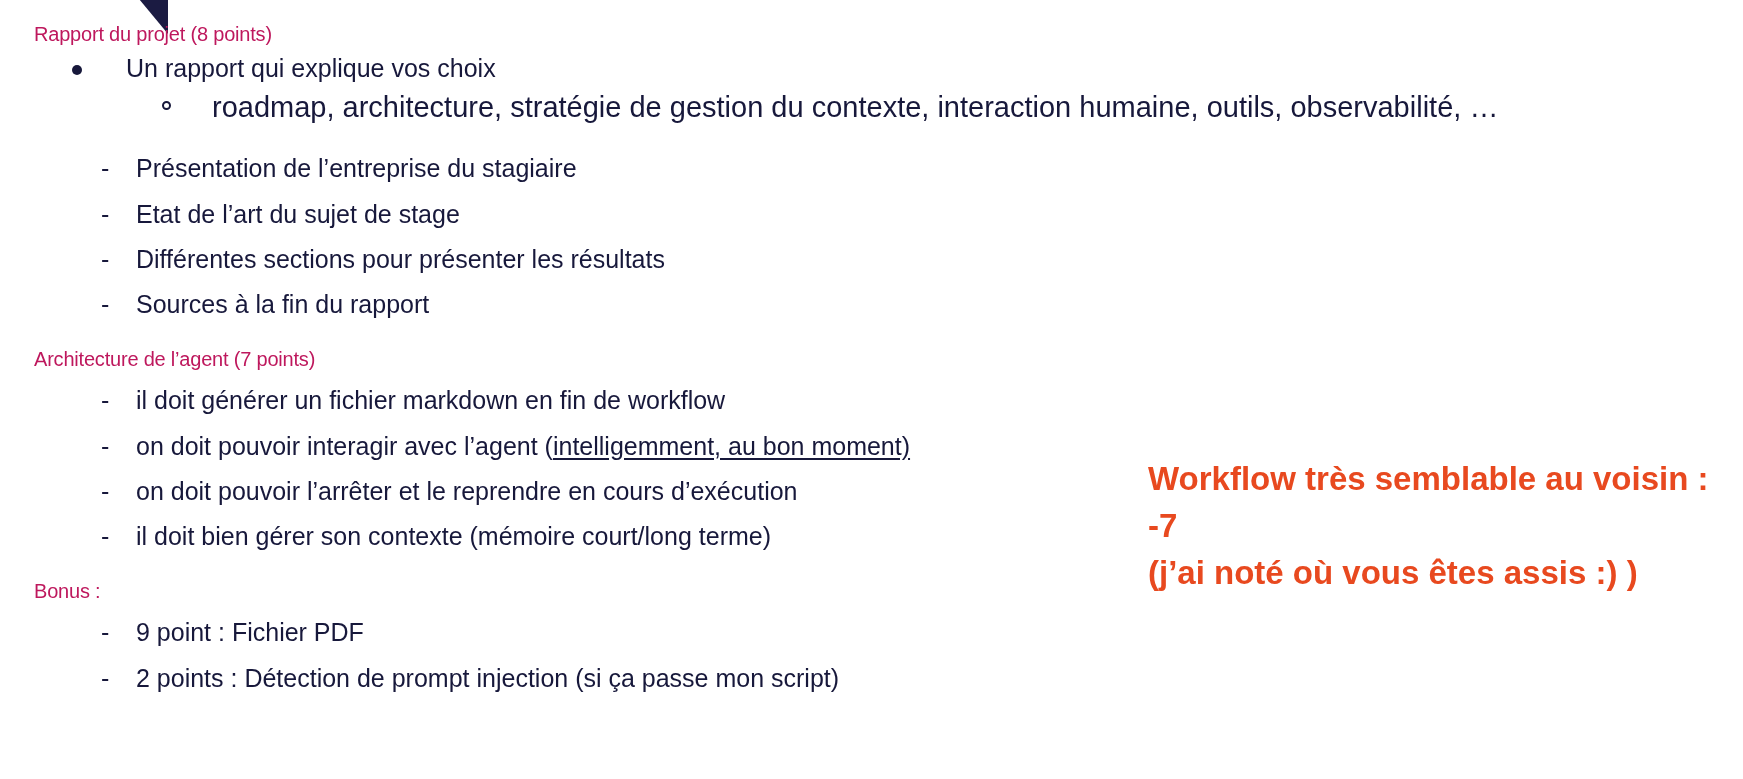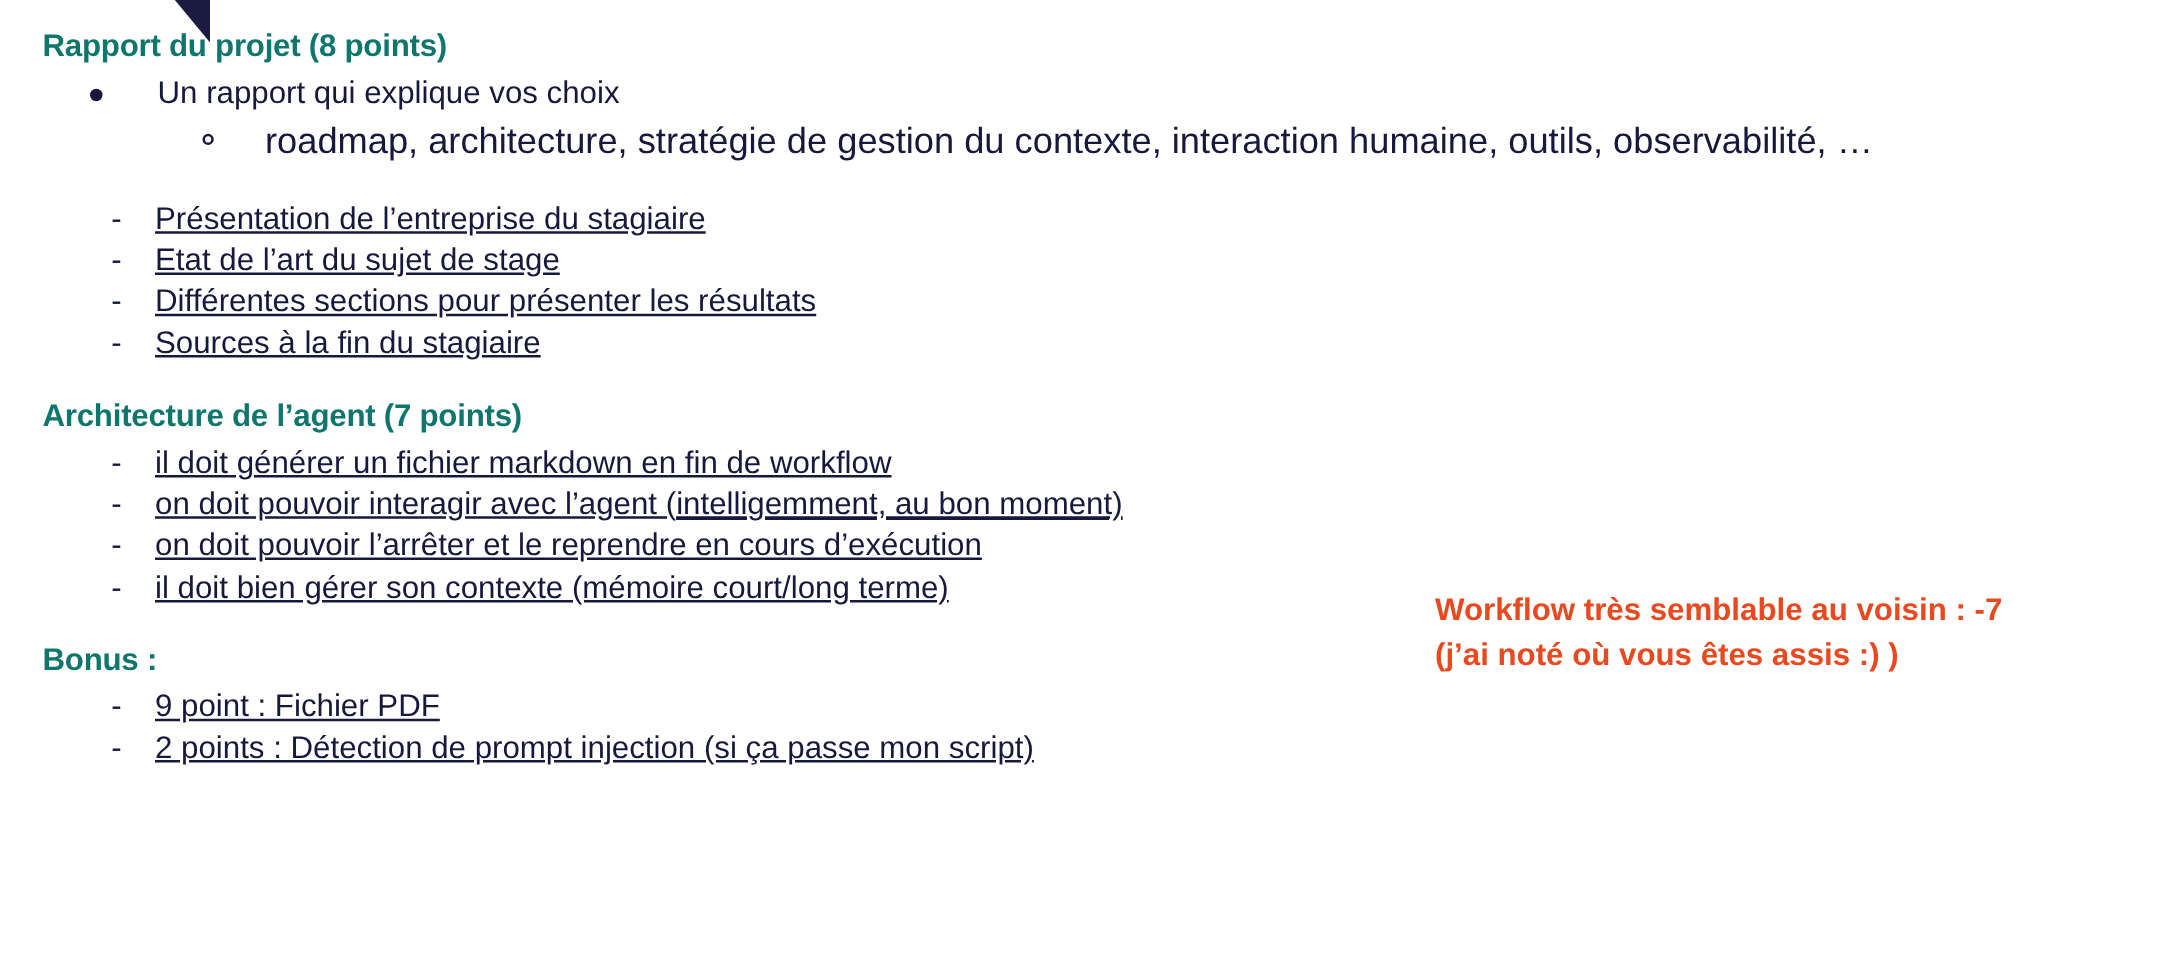--- a/index.html
+++ b/index.html
@@ -42,23 +42,23 @@
     inset: 0;
     padding: 22px 34px 0 34px;
     box-sizing: border-box;
   }
 
   .section {
     margin-bottom: 26px;
   }
 
   .heading {
-    font-size: 25px;
-    font-weight: bold;
-    color: #0f766e;
+    font-size: 20px;
+    font-weight: normal;
+    color: #be185d;
     letter-spacing: -0.2px;
     margin: 0 0 5px 0;
     line-height: 1.25;
   }
 
   ul.level1 {
     list-style: none;
     margin: 0;
     padding: 0;
   }
@@ -108,46 +108,45 @@
   ul.dash-list {
     list-style: none;
     margin: 0;
     padding: 0;
   }
   ul.dash-list > li {
     position: relative;
     font-size: 25px;
     line-height: 1.33;
     padding-left: 90px;
-    margin: 0;
-    text-decoration: underline;
+    margin: 12px;
   }
   ul.dash-list > li::before {
     content: "-";
     position: absolute;
     left: 55px;
     top: 0;
     font-size: 25px;
     color: #17183b;
   }
 
   .u {
     text-decoration: underline;
     text-underline-offset: 3px;
     text-align: center;
   }
 
   .note {
     position: absolute;
     left: 1148px;
-    top: 471px;
+    top: 456px;
     width: 580px;
     color: #e8491f;
     font-weight: bold;
-    font-size: 25px;
+    font-size: 33px;
     line-height: 1.42;
   }
 </style>
 </head>
 <body>
 
 <div class="corner-shape"></div>
 
 <div class="slide">
 
@@ -159,21 +158,21 @@
     <ul class="level2">
       <li class="bullet-circle">roadmap, architecture, stratégie de gestion du contexte, interaction humaine, outils, observabilité, …</li>
     </ul>
   </div>
 
   <div class="section">
     <ul class="dash-list">
       <li>Présentation de l’entreprise du stagiaire</li>
       <li>Etat de l’art du sujet de stage</li>
       <li>Différentes sections pour présenter les résultats</li>
-      <li>Sources à la fin du stagiaire</li>
+      <li>Sources à la fin du rapport</li>
     </ul>
   </div>
 
   <div class="section">
     <p class="heading">Architecture de l’agent (7 points)</p>
     <ul class="dash-list">
       <li>
         <span>il doit générer un fichier markdown en fin de workflow</span><span class="u"></span>
       </li>
       <li>

